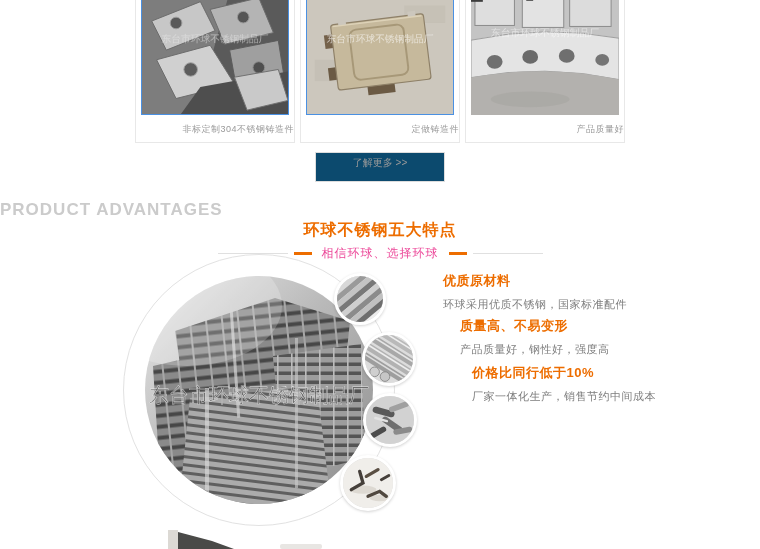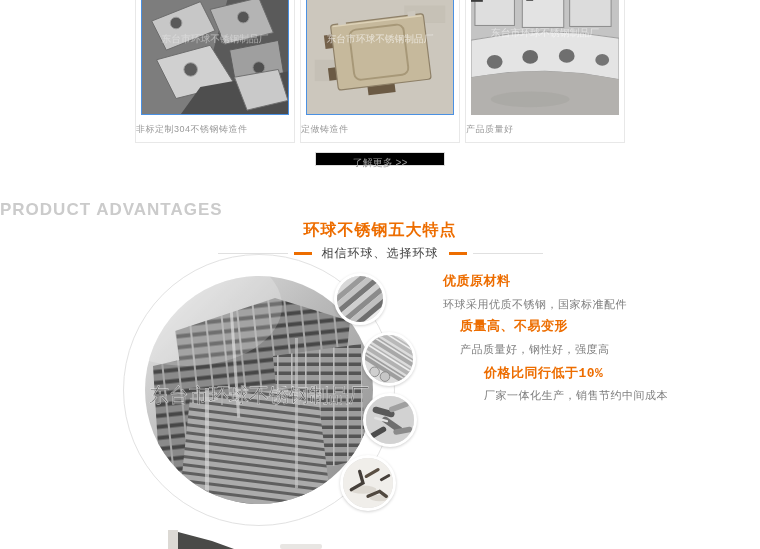--- a/index.html
+++ b/index.html
@@ -7,39 +7,39 @@
   body { font-family:"Liberation Sans","DejaVu Sans",sans-serif; }
   .page { position:relative; width:760px; height:549px; margin:0 auto; background:#fff; overflow:hidden; }
 
   
   .card { position:absolute; top:-15px; height:158px; width:160px; background:#fff;
           border:1px solid #e8e8e8; cursor:pointer; }
   .card-1 { left:135px; } .card-2 { left:300px; } .card-3 { left:465px; }
   .card-img { position:absolute; left:5px; right:5px; top:5px; height:124px; overflow:hidden; background:#bbb; }
   .card-img.hl { border:1px solid #4a90e2; }
   .card-img svg { display:block; width:100%; height:100%; }
-  .card-caption { position:absolute; bottom:6px; left:0; right:0; text-align:left;
+  .card-caption { position:absolute; bottom:6px; left:0; right:0; text-align:right;
                   font-size:9px; color:#999; letter-spacing:.5px;
                   white-space:nowrap; overflow:hidden; }
 
   
-  .more-btn { position:absolute; left:315px; top:152px; width:130px; height:14px;
-              background:#000000; border:1px solid #ddd; color:#999; font-size:10px;
+  .more-btn { position:absolute; left:315px; top:152px; width:130px; height:30px;
+              background:#0c4a6e; border:1px solid #ddd; color:#999; font-size:10px;
               text-align:center; line-height:20px; cursor:pointer; }
 
   
   .title-en { position:absolute; left:0; right:0; top:200px; 
               font-size:17px; font-weight:bold; color:#cbcbcb; letter-spacing:1px; }
   .title-cn { position:absolute; left:0; right:0; top:220px; text-align:center;
               font-size:16px; font-weight:bold; color:#ed6d00; letter-spacing:1px; }
   .tagline-row { position:absolute; left:0; right:0; top:246px; height:14px;
                  display:flex; align-items:center; justify-content:center; }
   .tag-line { width:70px; height:1px; background:#e0e0e0; }
   .tag-dash { width:18px; height:3px; background:#ed6d00; margin:0 6px; }
-  .tag-text { font-size:12px; color:#404040; margin:0 4px; letter-spacing:1px;text-align:center; }
+  .tag-text { font-size:12px; color:#ec4899; margin:0 4px; letter-spacing:1px;text-align:center; }
 
   
   .arc-ring { position:absolute; left:123px; top:254px; width:272px; height:272px;
               border:1px solid #e2e2e2; border-radius:50%; z-index:0; }
   .big-circle { position:absolute; left:145px; top:276px; width:228px; height:228px;
                 border-radius:50%; overflow:hidden; z-index:1; }
   .big-circle svg { display:block; width:100%; height:100%; }
   .thumb { position:absolute; border-radius:50%; overflow:hidden; border:3px solid #fff;
            box-shadow:0 1px 3px rgba(0,0,0,.18); z-index:2; background:#ddd; }
   .thumb svg { display:block; width:100%; height:100%; }
@@ -47,21 +47,21 @@
   .thumb-2 { left:362px; top:332px; width:54px; height:54px; }
   .thumb-3 { left:363px; top:393px; width:54px; height:54px; }
   .thumb-4 { left:340px; top:455px; width:56px; height:56px; }
 
   
   .adv { position:absolute; z-index:3; }
   .adv-title { font-size:13px; font-weight:bold; color:#ed6d00; letter-spacing:.5px; }
   .adv-desc  { margin-top:6px; font-size:11px; color:#7d7d7d; letter-spacing:.5px; line-height:1.55; }
   .adv-1 { left:443px; top:272px; }
   .adv-2 { left:460px; top:317px; }
-  .adv-3 { left:484px; top:364px;font-family:Liberation Mono, monospace; }
+  .adv-3 { left:472px; top:364px; }
   .adv-4 { left:458px; top:412px; width:218px; }
   .adv-5 { left:443px; top:472px; width:225px; }
 
   
   .next-sliver { position:absolute; left:150px; top:527px; width:200px; height:22px; overflow:hidden; }
   .next-sliver svg { display:block; width:100%; height:100%; }
 </style>
 </head>
 <body>
 

